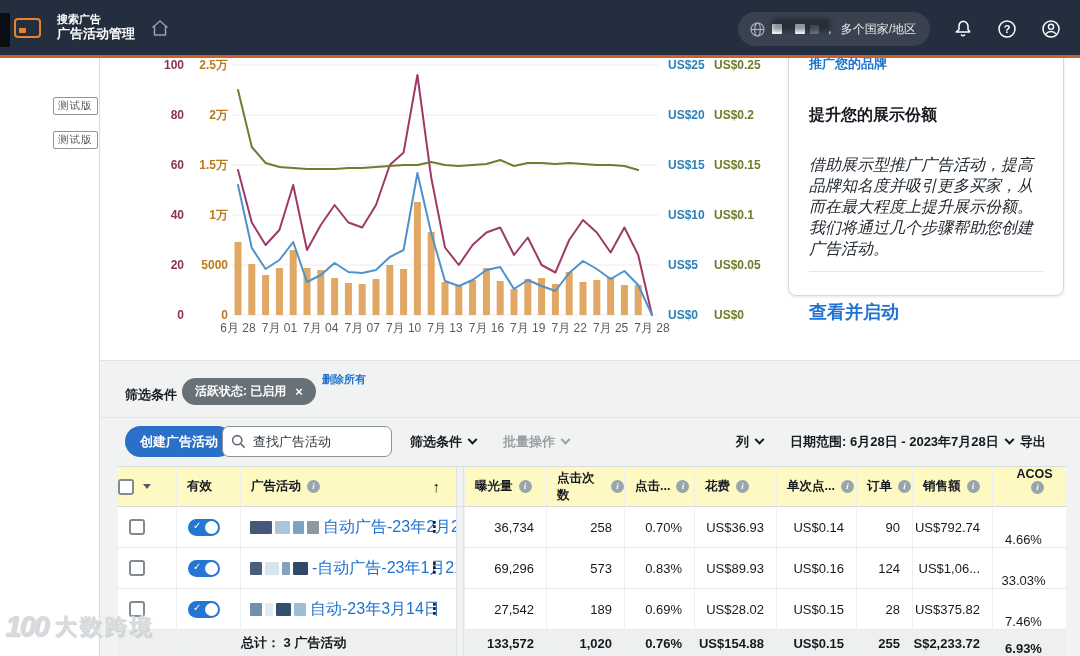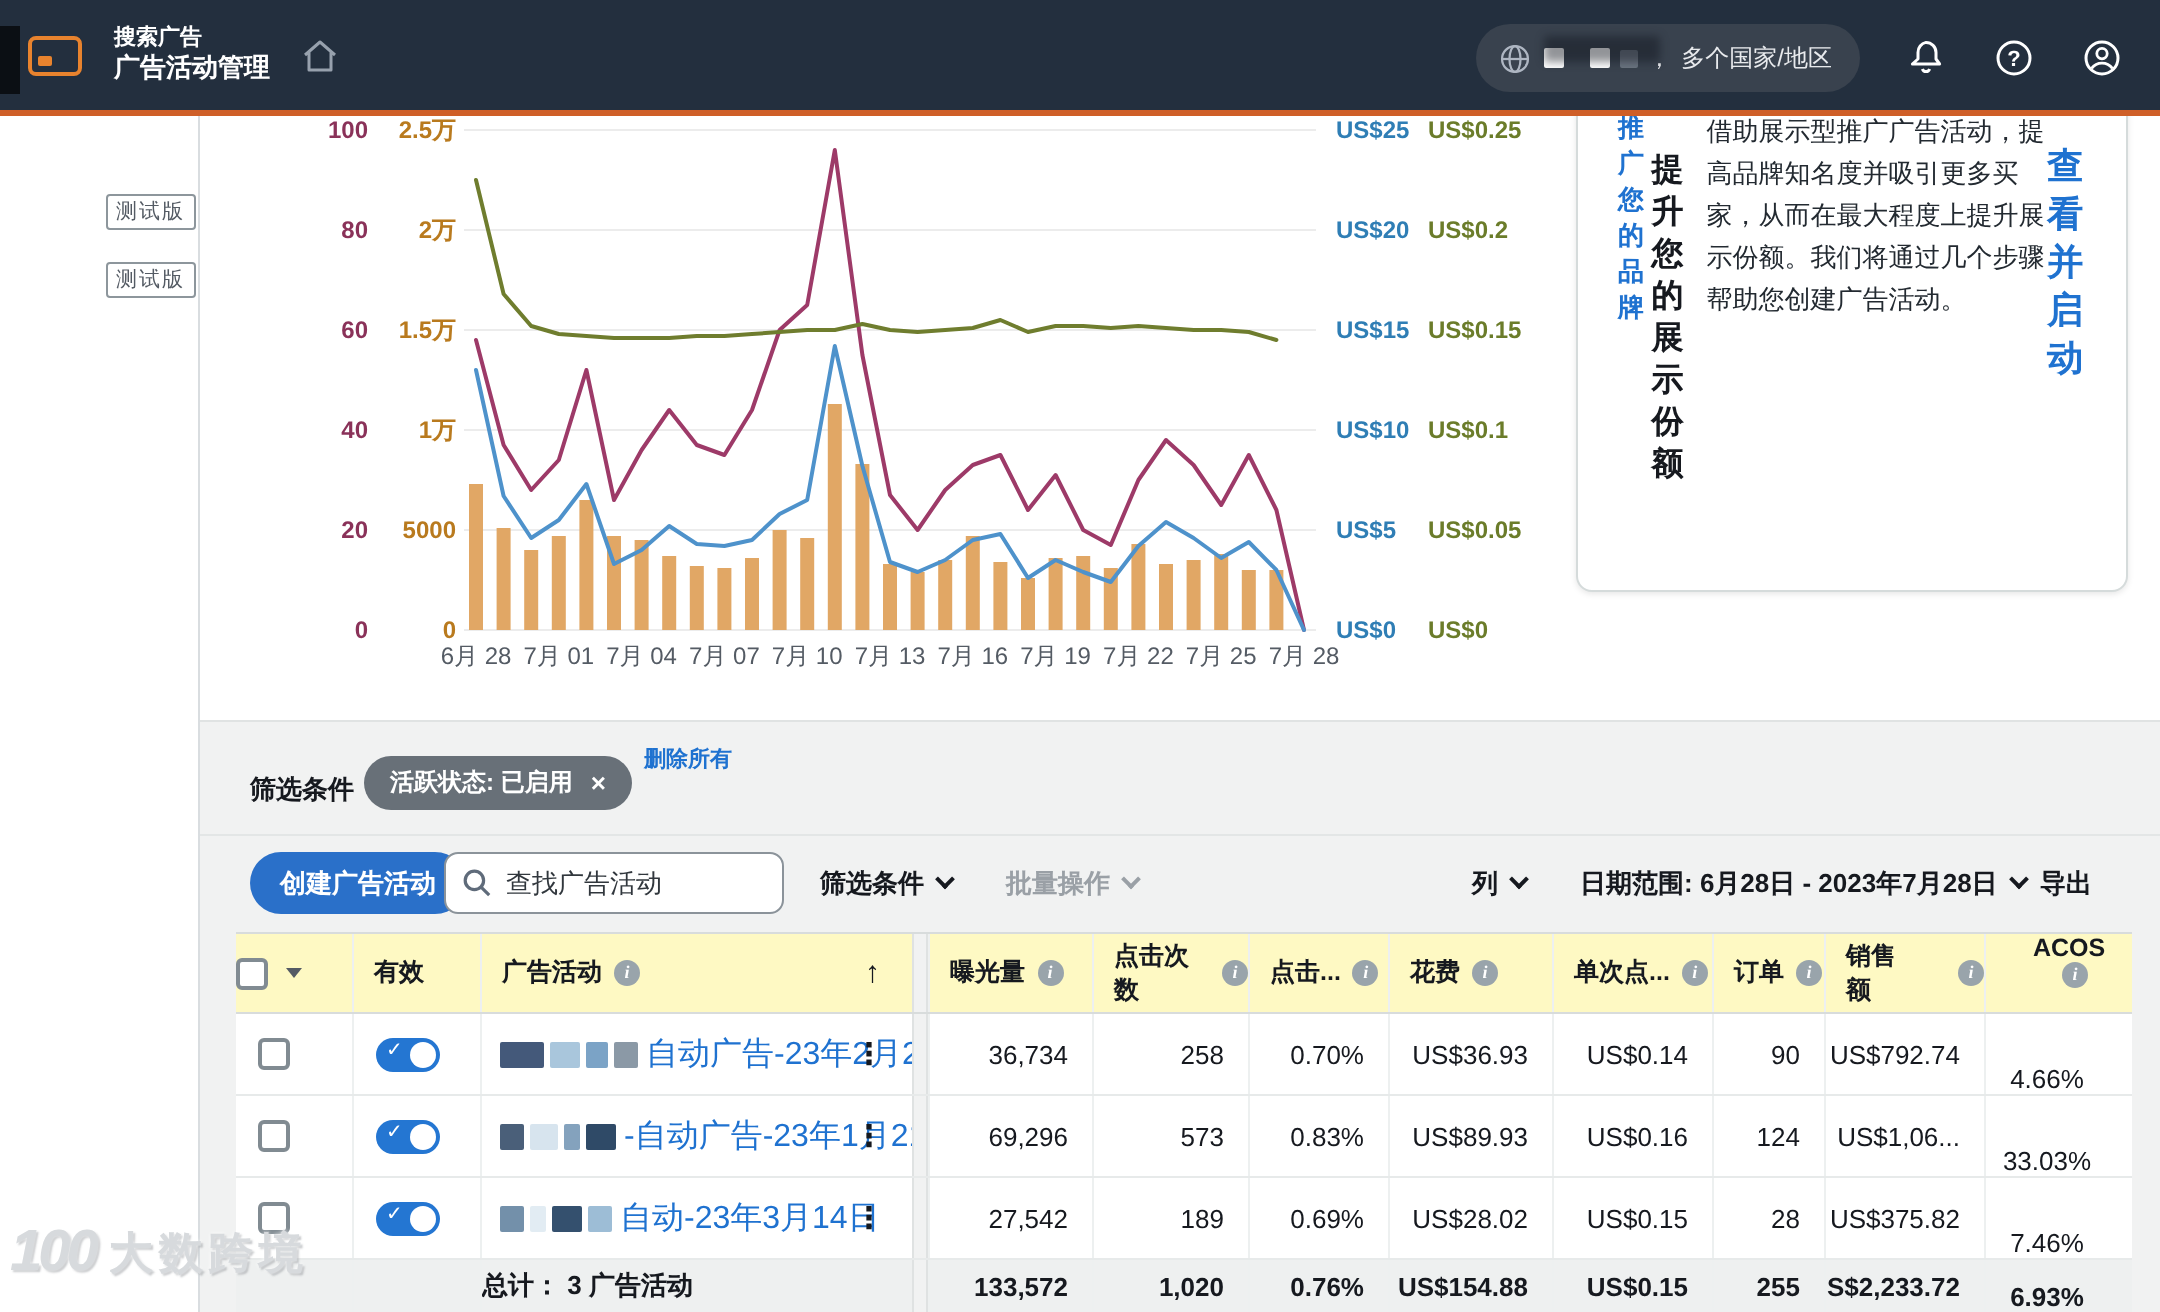--- a/index.html
+++ b/index.html
@@ -31,24 +31,24 @@
   .beta-badge { position:absolute; left:53px; font-size:10.5px; color:#545b64; border:1px solid #8d969c;
                 border-radius:2px; padding:1px 4px; background:#fff; letter-spacing:1px; }
 
   
   .chart-region { position:absolute; left:100px; top:58px; width:980px; height:302px; background:#fff; }
   #chart-svg text { font-family:"Liberation Sans","DejaVu Sans",sans-serif; }
 
   
   .promo-card { position:absolute; left:788px; top:40px; width:276px; height:256px; background:#fff;
                 border:1px solid #d5dbdb; border-radius:8px; box-shadow:0 1px 3px rgba(0,0,0,.10);
-                z-index:6; padding:14px 20px 16px 20px; display:flex; flex-direction:row; }
+                z-index:6; padding:14px 20px 16px 20px; display:flex; flex-direction:column;gap:12px; }
   .promo-eyebrow { font-size:13px; font-weight:700; color:#1f72d0; }
   .promo-title { font-size:16px; font-weight:700; color:#16191f; margin-top:20px; }
-  .promo-body { font-size:13px; color:#232a31; line-height:21px; margin-top:0; }
+  .promo-body { font-size:16px; color:#232a31; line-height:21px; margin-top:16px;font-style:italic; }
   .promo-sep { border:none; border-top:1px solid #e4e7e7; margin-top:auto; }
   .promo-cta { font-size:18px; font-weight:700; color:#1f72d0; margin-top:16px; cursor:pointer; }
 
   
   .lower { position:absolute; left:100px; top:360px; width:980px; height:296px; background:#f1f2f2;
            border-top:1px solid #e0e3e3; }
   .filters-label { position:absolute; left:25px; top:25px; font-size:13px; font-weight:700; color:#16191f; }
   .chip { position:absolute; left:82px; top:17px; height:27px; background:#687078; border-radius:14px;
           color:#fff; font-size:12px; font-weight:700; display:flex; align-items:center; padding:0 13px; gap:9px; }
   .chip .x { font-size:13px; font-weight:700; cursor:pointer; }
@@ -75,21 +75,21 @@
   .cell { height:100%; display:flex; align-items:center; font-size:13px; color:#16191f; border-left:1px solid #edf0f0; overflow:hidden; }
   .cell:first-child { border-left:none; }
   .cell.num { justify-content:flex-end; padding-right:12px; }
   .trow.header .cell { font-size:12.5px; font-weight:700; padding-left:10px; justify-content:flex-start; }
   .trow.header .cell.c-check, .trow.header .cell.c-split { padding-left:0; }
   .c-check { width:58px; padding-left:11px; }
   .c-active { width:64px; padding-left:11px; }
   .c-camp { width:216px; position:relative; padding-left:9px; }
   .c-split { width:8px; background:#f1f2f2; border-left:1px solid #dfe2e2 !important; border-right:1px solid #dfe2e2; }
   .c-imp { width:82px; } .c-clicks { width:78px; } .c-ctr { width:70px; } .c-spend { width:82px; }
-  .c-cpc { width:80px; } .c-orders { width:56px; } .c-sales { width:80px;gap:13px; } .c-acos { width:74px;flex-direction:column; }
+  .c-cpc { width:80px; } .c-orders { width:56px; } .c-sales { width:80px; } .c-acos { width:74px;flex-direction:column; }
   .checkbox { width:16px; height:16px; border:2px solid #818b92; border-radius:3px; background:#fff; flex:none; cursor:pointer; }
   .caret { width:0; height:0; border-left:4px solid transparent; border-right:4px solid transparent;
            border-top:5px solid #545b64; margin-left:9px; cursor:pointer; }
   .info { width:13px; height:13px; border-radius:50%; background:#99a4ab; color:#fff; flex:none;
           font:italic 700 9px/13px "Liberation Serif",serif; text-align:center; margin-left:6px; cursor:default; }
   .sort-arrow { margin-left:auto; padding-right:16px; font-size:15px; font-weight:700; color:#16191f; cursor:pointer; }
   .toggle { width:32px; height:17px; border-radius:9px; background:#2476d2; position:relative; flex:none; cursor:pointer; }
   .toggle .knob { position:absolute; right:2px; top:2px; width:13px; height:13px; border-radius:50%; background:#fff; }
   .toggle .tick { position:absolute; left:5px; top:1px; font-size:10px; color:#fff; font-weight:700; }
   .rblock { height:13px; border-radius:1px; flex:none; }

